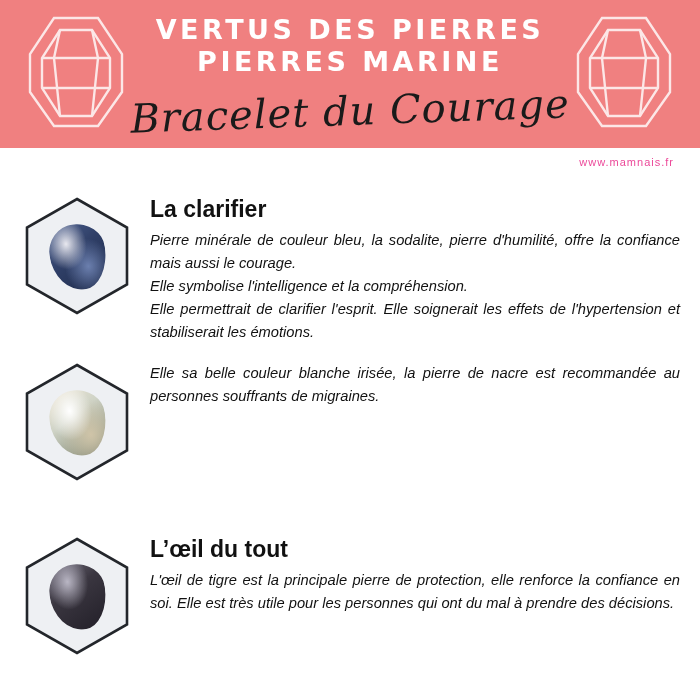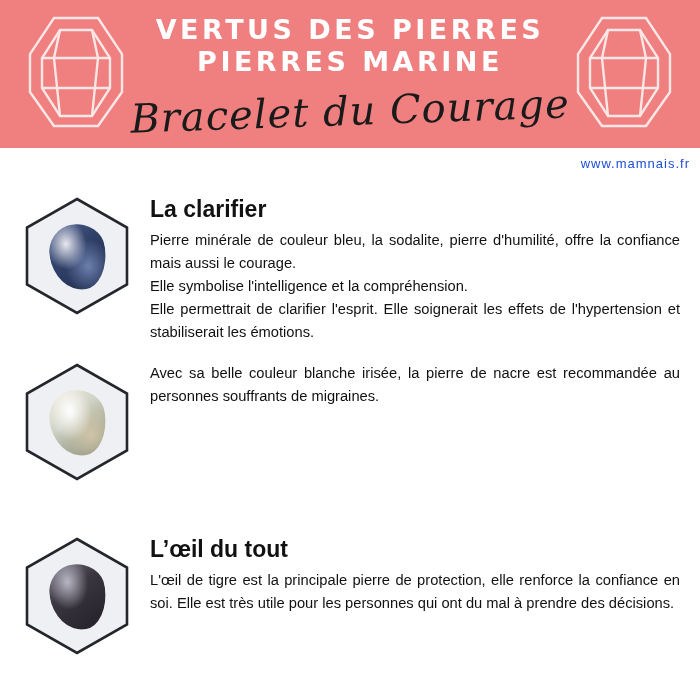--- a/index.html
+++ b/index.html
@@ -53,24 +53,24 @@
     position: absolute;
     top: 6px;
     opacity: 0.85;
   }
   .gem-deco.left { left: 16px; }
   .gem-deco.right { right: 16px; }
 
   
   .site-url {
     position: absolute;
-    right: 10px;
+    right: 26px;
     top: 156px;
-    font-size: 13px;
-    color: #1d4ed8;
+    font-size: 11px;
+    color: #ec4899;
     letter-spacing: 1px;
     font-family: "Liberation Sans", sans-serif;
   }
 
   
   .section {
     position: absolute;
     left: 0;
     width: 700px;
   }
@@ -124,20 +124,21 @@
     margin: 0 0 6px 0;
     font-family: "Liberation Sans", sans-serif;
   }
   .sec-text {
     font-size: 14.7px;
     line-height: 23px;
     color: #111111;
     margin: 0;
     text-align: justify;
     font-family: "Liberation Sans", sans-serif;
+    font-style: italic;
   }
   .sec-text p { margin: 0; }
 </style>
 </head>
 <body>
 
 <div class="page">
 
   <div class="header">
 
@@ -192,21 +193,21 @@
 
   <div class="section sec-2">
     <div class="stone-figure">
       <svg class="hex-outline" viewBox="0 0 110 120">
         <polygon points="55,3 105,31.5 105,88.5 55,117 5,88.5 5,31.5" fill="#eef0f3" stroke="#23262b" stroke-width="2.6"></polygon>
       </svg>
       <div class="stone-img stone-nacre"></div>
     </div>
     <div class="sec-body">
       <div class="sec-text">
-        <p>Avec sa belle couleur blanche irisée, la pierre de nacre est recommandée au personnes souffrants de migraines.</p>
+        <p>Elle sa belle couleur blanche irisée, la pierre de nacre est recommandée au personnes souffrants de migraines.</p>
       </div>
     </div>
   </div>
 
   <div class="section sec-3">
     <div class="stone-figure">
       <svg class="hex-outline" viewBox="0 0 110 120">
         <polygon points="55,3 105,31.5 105,88.5 55,117 5,88.5 5,31.5" fill="#eef0f3" stroke="#23262b" stroke-width="2.6"></polygon>
       </svg>
       <div class="stone-img stone-tiger"></div>

